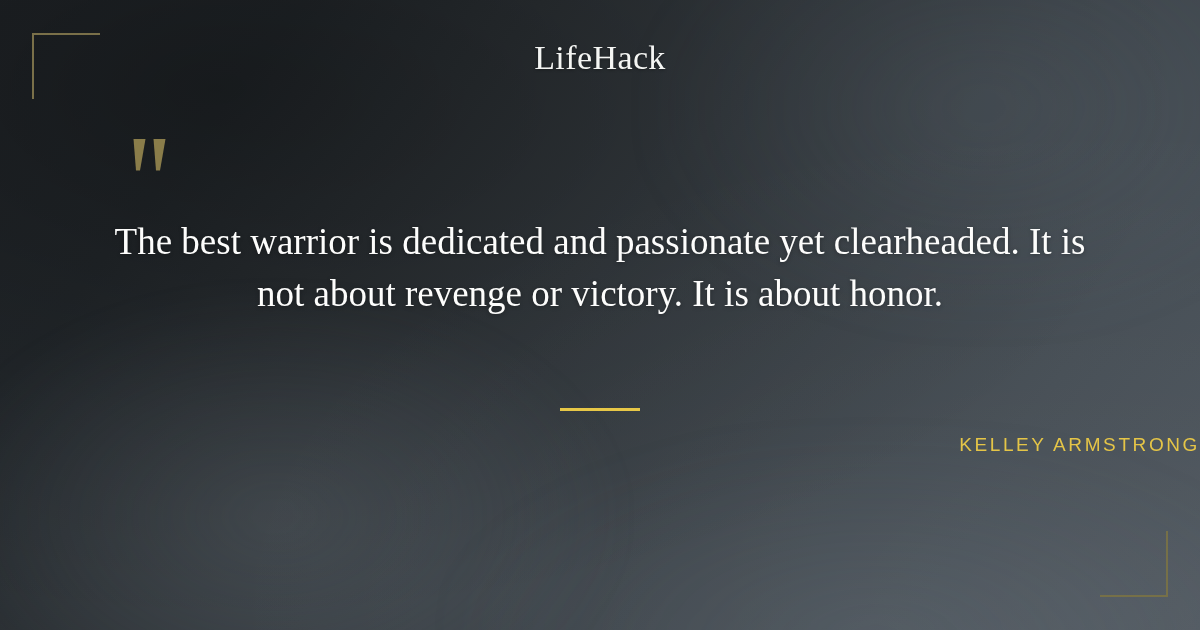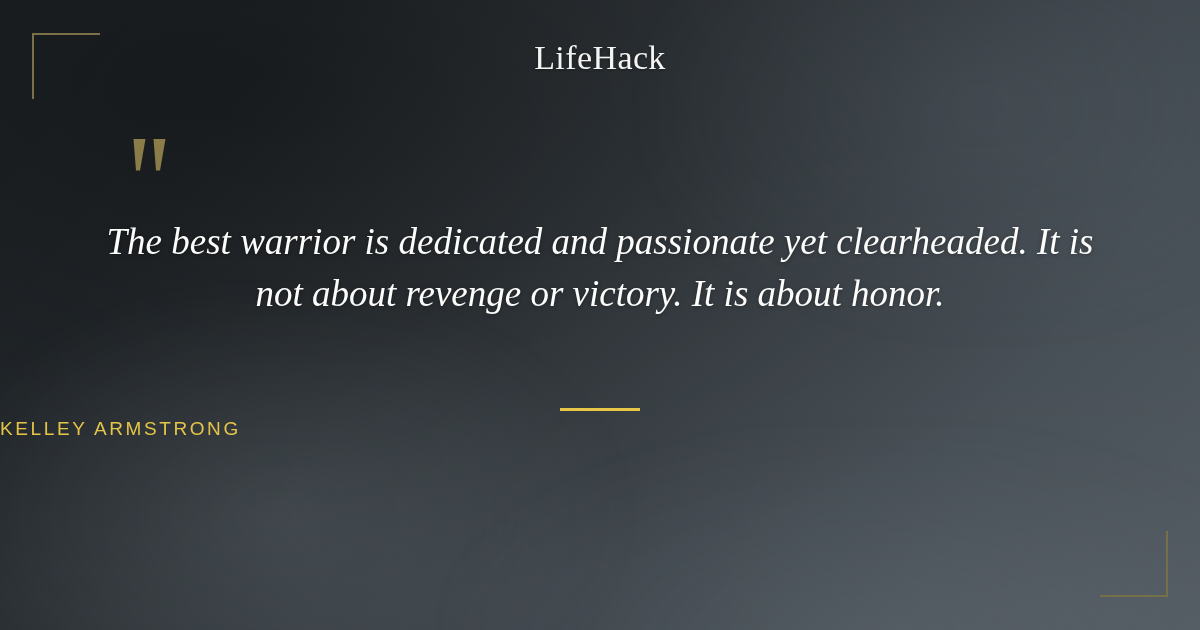--- a/index.html
+++ b/index.html
@@ -112,21 +112,20 @@
   .quote-glyph svg { display: block; }
 
   
   .quote-text {
     position: absolute;
     left: 100px;
     right: 100px;
     top: 216px;
     text-align: center;
     font-family: "Liberation Serif", "DejaVu Serif", serif;
-    font-style: italic;
     font-size: 37px;
     line-height: 52px;
     color: #fdfdfc;
     text-shadow: 0 1px 4px rgba(0,0,0,0.30);
   }
 
   
   .divider-wrap {
     position: absolute;
     left: 0;
@@ -138,23 +137,23 @@
   .divider {
     width: 80px;
     height: 3px;
     background: #e7c747;
   }
 
   
   .author {
     position: absolute;
     left: 0;
-    top: 418px;
+    top: 434px;
     width: 100%;
-    text-align: left;
+    text-align: right;
     font-family: "Liberation Sans", sans-serif;
     font-size: 19px;
     font-weight: 400;
     letter-spacing: 2.6px;
     color: #e5c547;
     text-transform: uppercase;
   }
 </style>
 </head>
 <body>

